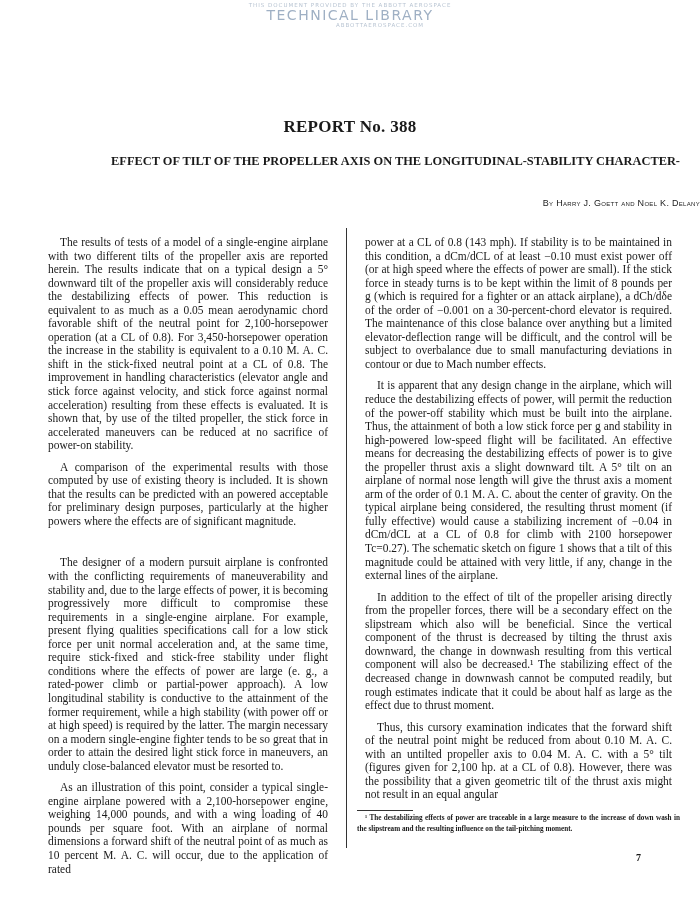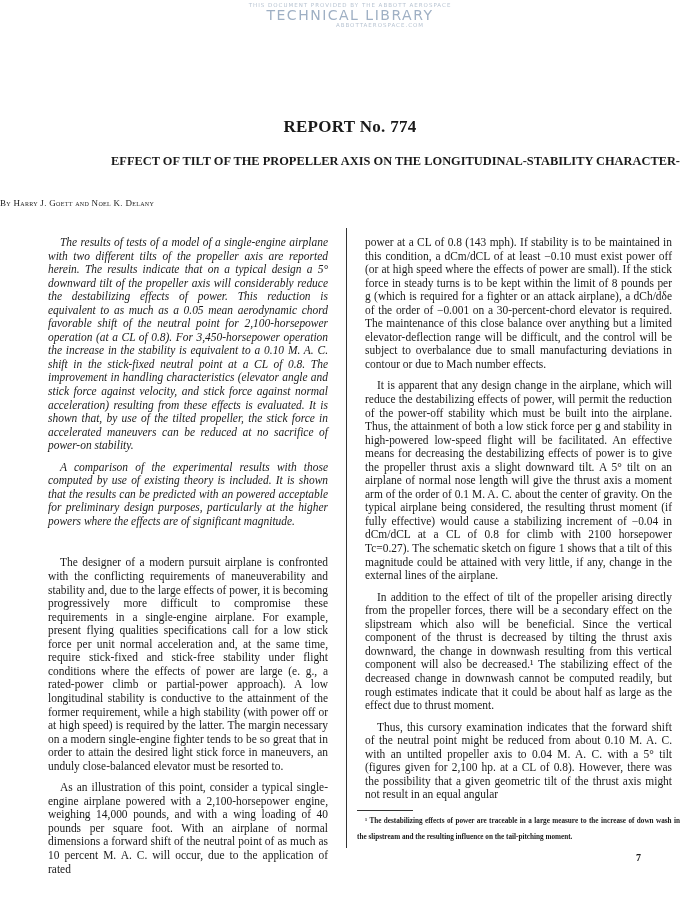--- a/index.html
+++ b/index.html
@@ -3,43 +3,43 @@
 <meta charset="utf-8">
 <style>
   html, body { margin: 0; padding: 0; background: #ffffff; }
   body { width: 700px; height: 903px; position: relative; overflow: hidden; font-family: "DejaVu Serif", "Liberation Serif", serif; color: #1a1a1a; }
   .watermark { position: absolute; left: 0; top: 2px; width: 700px; text-align: center; color: #b8c4d2; font-family: "DejaVu Sans", "Liberation Sans", sans-serif; }
   .wm-line1 { font-size: 5.5px; letter-spacing: 1px; }
   .wm-line2 { font-size: 14px; letter-spacing: 1.5px; line-height: 14px; color: #9fb0c4; }
   .wm-line3 { font-size: 5.5px; letter-spacing: 1px; padding-left: 60px; }
   .report-no { position: absolute; top: 117px; left: 0; width: 700px; text-align: center; font-family: "Liberation Serif", serif; font-weight: bold; font-size: 17px; letter-spacing: 0.3px; }
   .title { position: absolute; top: 153px; left: 20px; width: 660px; text-align: right; font-family: "Liberation Serif", serif; font-weight: bold; font-size: 12.4px; line-height: 17px; letter-spacing: 0px; }
-  .authors { position: absolute; top: 198px; left: 0; width: 700px; text-align: left; font-family: Liberation Serif, serif; font-size: 9px; font-variant: small-caps; letter-spacing: 0.3px; }
+  .authors { position: absolute; top: 198px; left: 0; width: 700px; text-align: right; font-family: Liberation Sans, sans-serif; font-size: 9px; font-variant: small-caps; letter-spacing: 0.3px; }
   .col { position: absolute; font-family: "Liberation Serif", serif; font-size: 11.45px; line-height: 13.55px; text-align: justify; }
   .col-left { left: 40px; top: 228px; width: 296px; }
   .col-right { left: 357px; top: 228px; width: 323px; }
   .divider { position: absolute; left: 346px; top: 228px; width: 1px; height: 620px; background: #333; }
   .sec-head { text-align: center; font-weight: bold; font-size: 9.5px; letter-spacing: 0.3px; margin: 0 0 4px 0; }
   .col p { margin: 8px; text-indent: 12px; }
-  .summary p { font-style: italic; }
+  .summary p { }
   .gap { height: 12px; }
   .footnote-rule { width: 56px; height: 1px; background: #333; margin: 4px 0 2px 0; }
-  .footnote { font-size: 7.2px; line-height: 16px; font-weight: bold; text-indent: 8px; text-align: justify; }
+  .footnote { font-size: 7.2px; line-height: 11px; font-weight: bold; text-indent: 8px; text-align: justify; }
   .page-num { position: absolute; left: 636px; top: 852px; font-family: "Liberation Serif", serif; font-weight: bold; font-size: 10px; }
 </style>
 </head>
 <body>
 
 <div class="watermark">
   <div class="wm-line1">THIS DOCUMENT PROVIDED BY THE ABBOTT AEROSPACE</div>
   <div class="wm-line2">TECHNICAL LIBRARY</div>
   <div class="wm-line3">ABBOTTAEROSPACE.COM</div>
 </div>
 
-<div class="report-no">REPORT No. 774</div>
+<div class="report-no">REPORT No. 388</div>
 
 <div class="title">
   <div>EFFECT OF TILT OF THE PROPELLER AXIS ON THE LONGITUDINAL-STABILITY CHARACTER-</div>
 </div>
 
 <div class="authors">By Harry J. Goett and Noel K. Delany</div>
 
 <div class="col col-left">
   <div class="summary">
     <p>The results of tests of a model of a single-engine airplane with two different tilts of the propeller axis are reported herein. The results indicate that on a typical design a 5° downward tilt of the propeller axis will considerably reduce the destabilizing effects of power. This reduction is equivalent to as much as a 0.05 mean aerodynamic chord favorable shift of the neutral point for 2,100-horsepower operation (at a CL of 0.8). For 3,450-horsepower operation the increase in the stability is equivalent to a 0.10 M. A. C. shift in the stick-fixed neutral point at a CL of 0.8. The improvement in handling characteristics (elevator angle and stick force against velocity, and stick force against normal acceleration) resulting from these effects is evaluated. It is shown that, by use of the tilted propeller, the stick force in accelerated maneuvers can be reduced at no sacrifice of power-on stability.</p>

